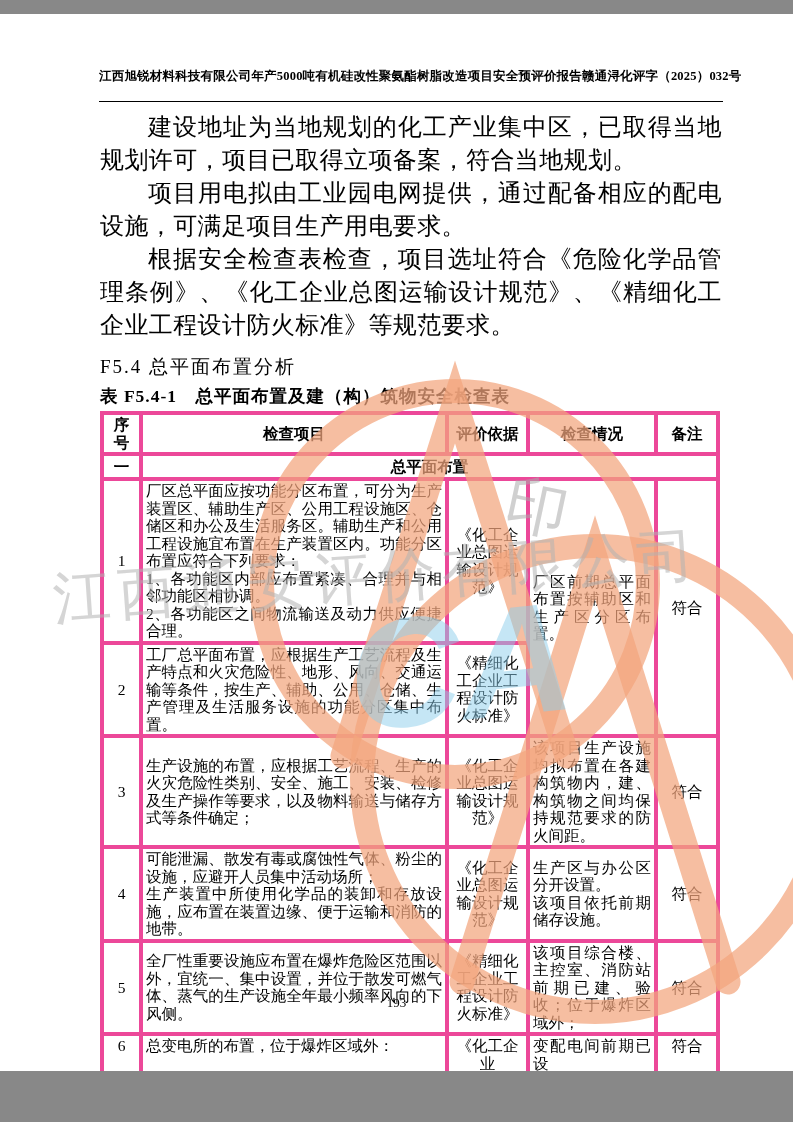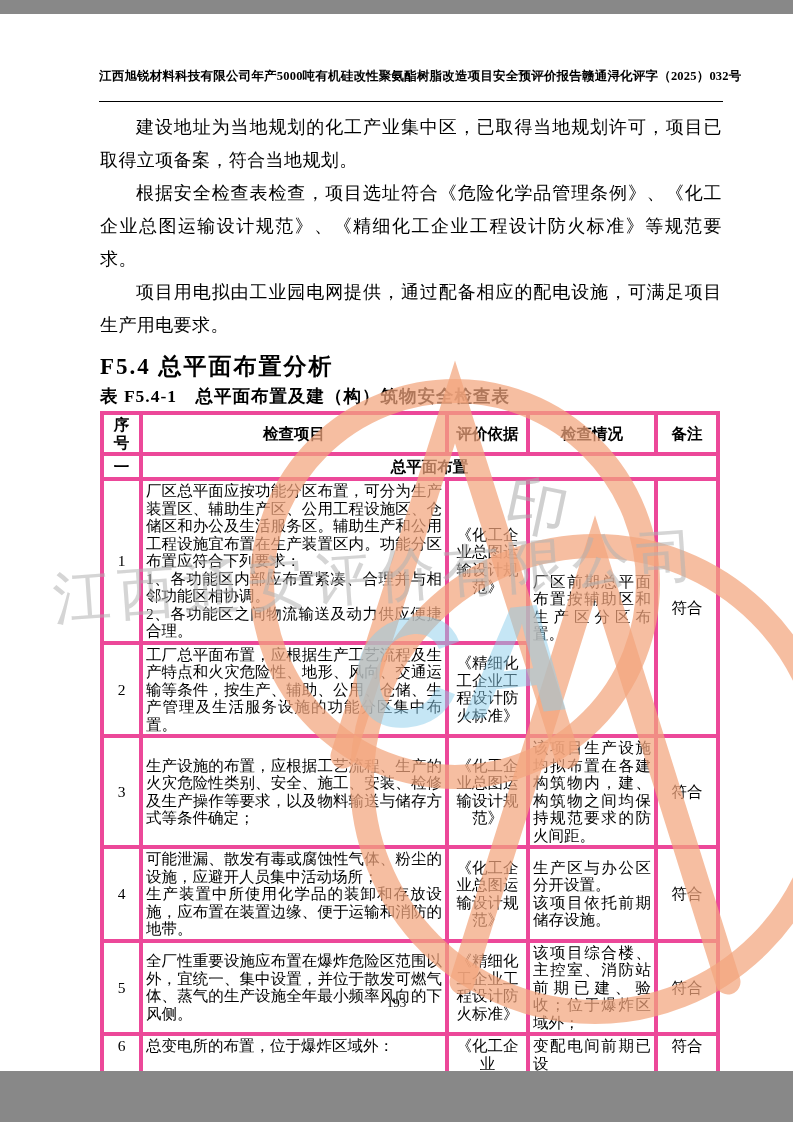--- a/index.html
+++ b/index.html
@@ -18,25 +18,25 @@
     display:flex;justify-content:space-between;align-items:flex-end;
     font-size:12.5px;font-weight:700;letter-spacing:0.2px;white-space:nowrap;
   }
   .header-rule{
     position:absolute;top:87px;left:99px;width:624px;height:0;
     border-top:1.6px solid #000;
   }
   
   .content{position:absolute;top:97px;left:100px;width:622px;z-index:1;}
   .content p{
-    margin:0;font-size:18px;line-height:33px;
+    margin:0;font-size:24px;line-height:33px;
     text-indent:2em;letter-spacing:0.4px;text-align:justify;
   }
   .sec-heading{
-    margin-top:10px;font-size:23px;font-weight:700;line-height:30px;letter-spacing:2px;
+    margin-top:10px;font-size:19px;font-weight:400;line-height:30px;letter-spacing:2px;
   }
   .sec-subheading{
     font-size:19px;line-height:30px;text-indent:2em;letter-spacing:0.5px;margin-top:4px;
   }
   .table-title{
     font-size:17.5px;font-weight:700;text-align:left;line-height:24px;margin-top:2px;letter-spacing:1px;
   }
   
   table.check{
     border-collapse:collapse;table-layout:fixed;
@@ -96,22 +96,22 @@
 <div class="page">
 
   <div class="doc-header">
     <span>江西旭锐材料科技有限公司年产5000吨有机硅改性聚氨酯树脂改造项目安全预评价报告</span>
     <span>赣通浔化评字（2025）032号</span>
   </div>
   <div class="header-rule"></div>
 
   <div class="content">
     <p>建设地址为当地规划的化工产业集中区，已取得当地规划许可，项目已取得立项备案，符合当地规划。</p>
+    <p>项目用电拟由工业园电网提供，通过配备相应的配电设施，可满足项目生产用电要求。</p>
     <p>根据安全检查表检查，项目选址符合《危险化学品管理条例》、《化工企业总图运输设计规范》、《精细化工企业工程设计防火标准》等规范要求。</p>
-    <p>项目用电拟由工业园电网提供，通过配备相应的配电设施，可满足项目生产用电要求。</p>
 
     <div class="sec-heading">F5.4 总平面布置分析</div>
     <div class="table-title">表 F5.4-1　总平面布置及建（构）筑物安全检查表</div>
 
     <table class="check">
       <colgroup>
         <col style="width:39px">
           <col style="width:306px">
           <col style="width:81px">
           <col style="width:128px">

